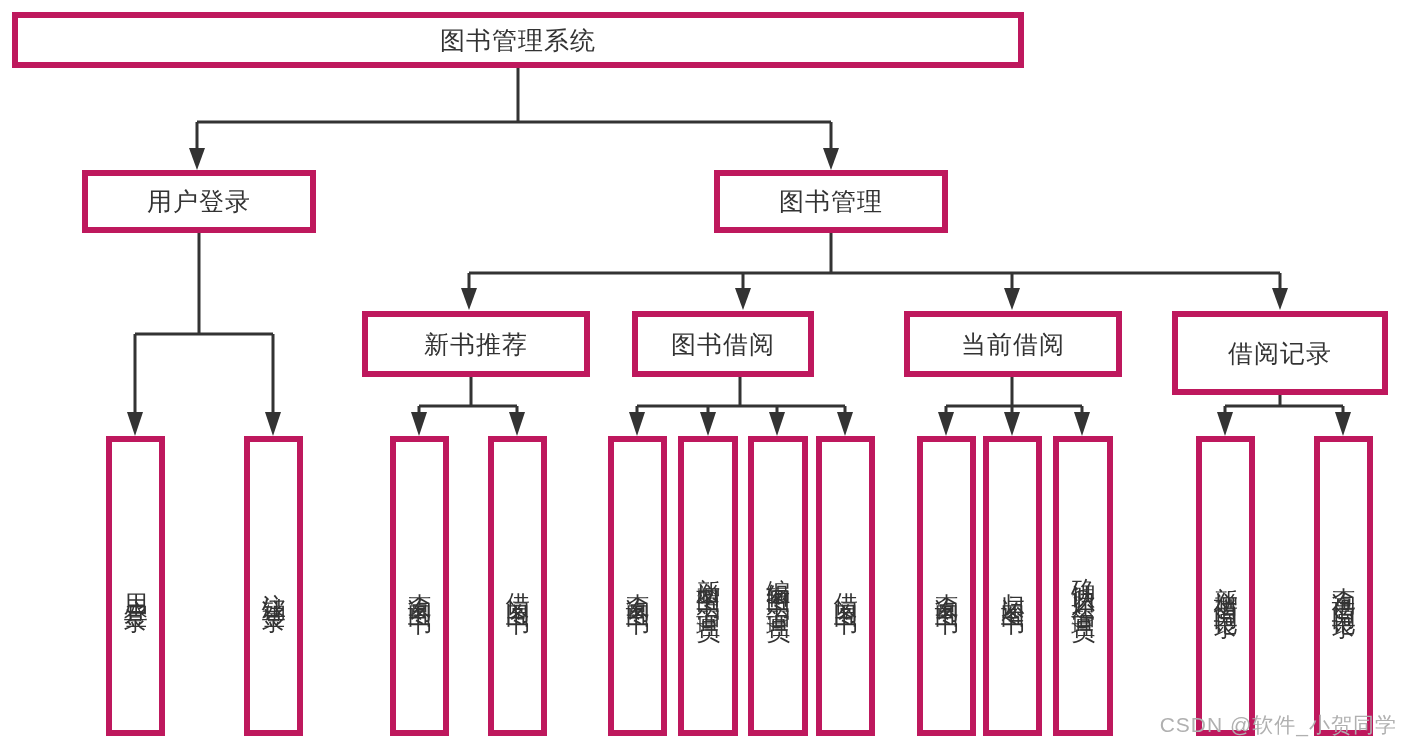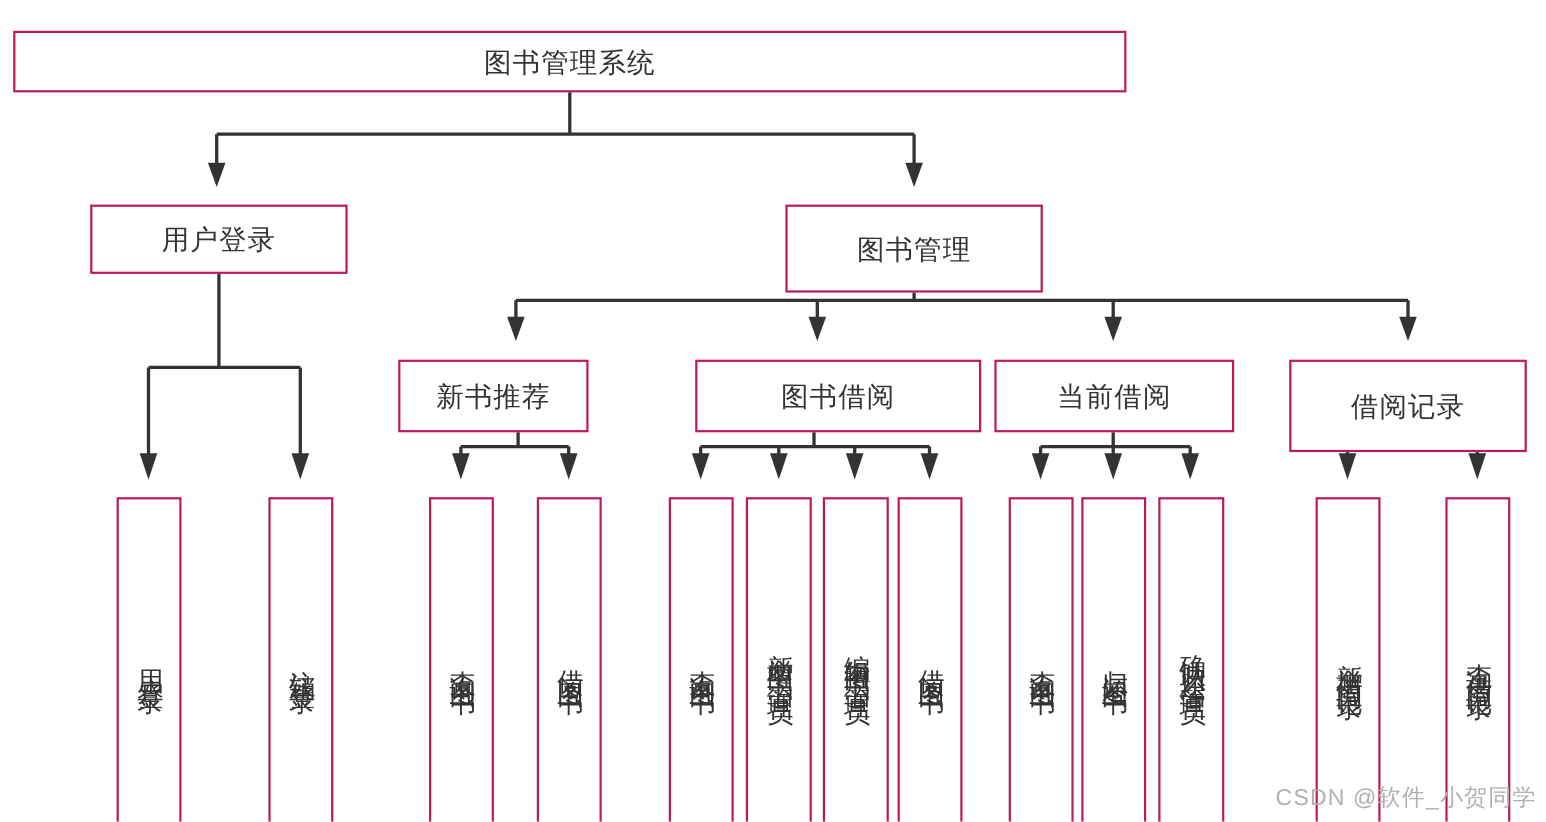--- a/index.html
+++ b/index.html
@@ -19,28 +19,27 @@
     position: absolute;
     left: 0;
     top: 0;
     width: 1405px;
     height: 747px;
     pointer-events: none;
   }
   .box {
     position: absolute;
     box-sizing: border-box;
-    border: 2px solid #be185d;
+    border: 6px solid #be185d;
     background: #ffffff;
     color: #333333;
     display: flex;
     align-items: center;
     justify-content: center;
     text-align: center;
-    margin-top: 16px;
   }
   .h-box {
     font-size: 25px;
     letter-spacing: 1px;
     white-space: nowrap;
   }
   .v-box {
     writing-mode: vertical-rl;
     text-orientation: mixed;
     font-size: 24px;
@@ -101,24 +100,24 @@
       <polygon points="1004,412 1020,412 1012,436"></polygon>
       <polygon points="1074,412 1090,412 1082,436"></polygon>
       <polygon points="1217,412 1233,412 1225,436"></polygon>
       <polygon points="1335,412 1351,412 1343,436"></polygon>
     </g>
   </svg>
 
   <div class="box h-box" style="left:12px; top:12px; width:1012px; height:56px;">图书管理系统</div>
 
   <div class="box h-box" style="left:82px; top:170px; width:234px; height:63px;">用户登录</div>
-  <div class="box h-box" style="left:714px; top:170px; width:234px; height:80px;">图书管理</div>
+  <div class="box h-box" style="left:714px; top:170px; width:234px; height:63px;">图书管理</div>
 
-  <div class="box h-box" style="left:362px; top:311px; width:173px; height:66px;">新书推荐</div>
-  <div class="box h-box" style="left:632px; top:311px; width:260px; height:66px;">图书借阅</div>
+  <div class="box h-box" style="left:362px; top:311px; width:228px; height:66px;">新书推荐</div>
+  <div class="box h-box" style="left:632px; top:311px; width:182px; height:66px;">图书借阅</div>
   <div class="box h-box" style="left:904px; top:311px; width:218px; height:66px;">当前借阅</div>
   <div class="box h-box" style="left:1172px; top:311px; width:216px; height:84px;text-align:right;">借阅记录</div>
 
   <div class="box v-box" style="left:106px;">用户登录</div>
   <div class="box v-box" style="left:244px;">注销登录</div>
 
   <div class="box v-box" style="left:390px;">查询图书</div>
   <div class="box v-box" style="left:488px;">借阅图书</div>
 
   <div class="box v-box" style="left:608px;">查询图书</div>

